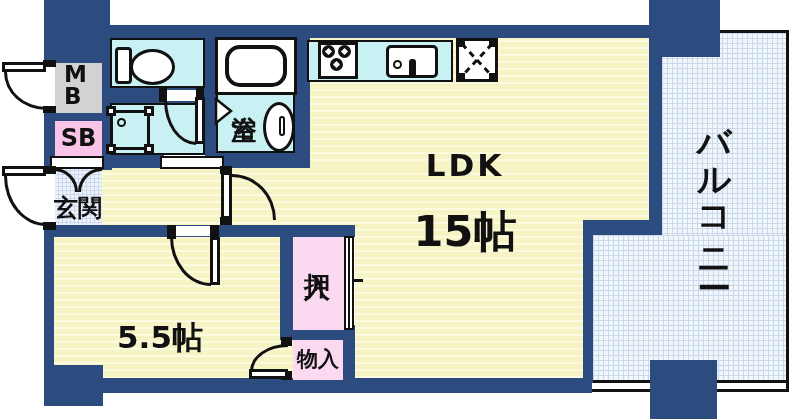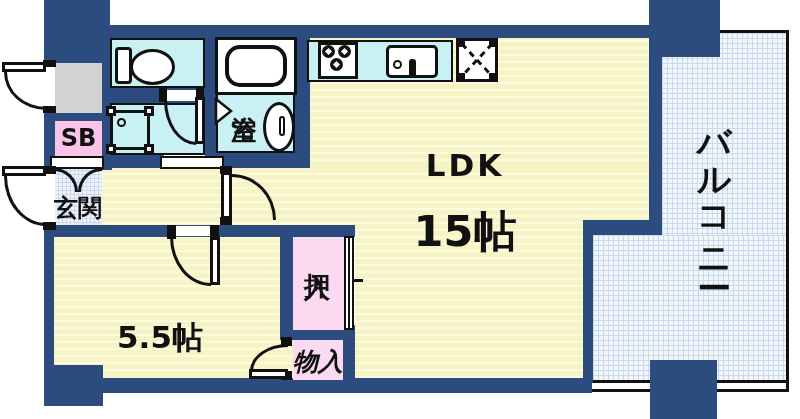--- a/index.html
+++ b/index.html
@@ -155,23 +155,24 @@
 
   <div class="abs whitebox" style="left:344px;top:236px;width:10px;height:94px;border-width:2px;"></div>
   <div class="abs blk" style="left:348px;top:238px;width:2px;height:90px;"></div>
   <div class="abs blk" style="left:354px;top:279px;width:9px;height:3px;"></div>
 
   <div class="abs blk" style="left:281px;top:337px;width:11px;height:9px;"></div>
   <div class="abs blk" style="left:281px;top:371px;width:11px;height:9px;"></div>
   <div class="panel" style="left:249px;top:369px;width:39px;height:10px;"></div>
   <div class="arc" style="left:250px;top:344px;width:38px;height:27px;border-left-width:3px;border-top-width:3px;border-top-left-radius:100% 100%;"></div>
 
+  <div class="lbl" style="left:55px;top:64px;width:47px;font-size:23px;line-height:0.95;word-break:break-all;padding-left:9px;width:30px;text-align:left;">MB</div>
   <div class="lbl" style="left:55px;top:126px;width:47px;font-size:24px;">SB</div>
   <div class="lbl" style="left:47px;top:196px;width:62px;font-size:24px;">玄関</div>
   <div class="lbl vtext" style="left:231px;top:97px;font-size:25px;">浴室</div>
   <div class="lbl" style="left:370px;top:150px;width:190px;font-size:31px;letter-spacing:3px;">LDK</div>
   <div class="lbl" style="left:370px;top:210px;width:190px;font-size:43px;">15帖</div>
   <div class="lbl" style="left:90px;top:322px;width:140px;font-size:31px;">5.5帖</div>
   <div class="lbl vtext" style="left:304px;top:252px;font-size:26px;">押入</div>
-  <div class="lbl" style="left:292px;top:349px;width:52px;font-size:25px;font-style:italic;">物入</div>
+  <div class="lbl" style="left:292px;top:349px;width:52px;font-size:21px;">物入</div>
   <div class="lbl vtext" style="left:697px;top:103px;font-size:34px;letter-spacing:3px;">バルコニー</div>
 
 </div>
 
 </body></html>

